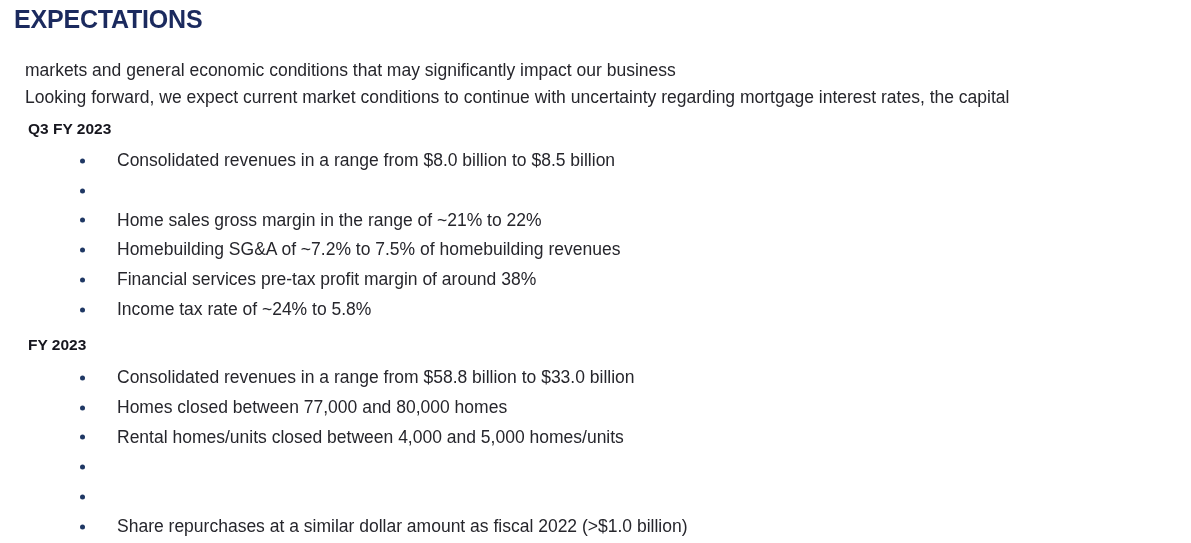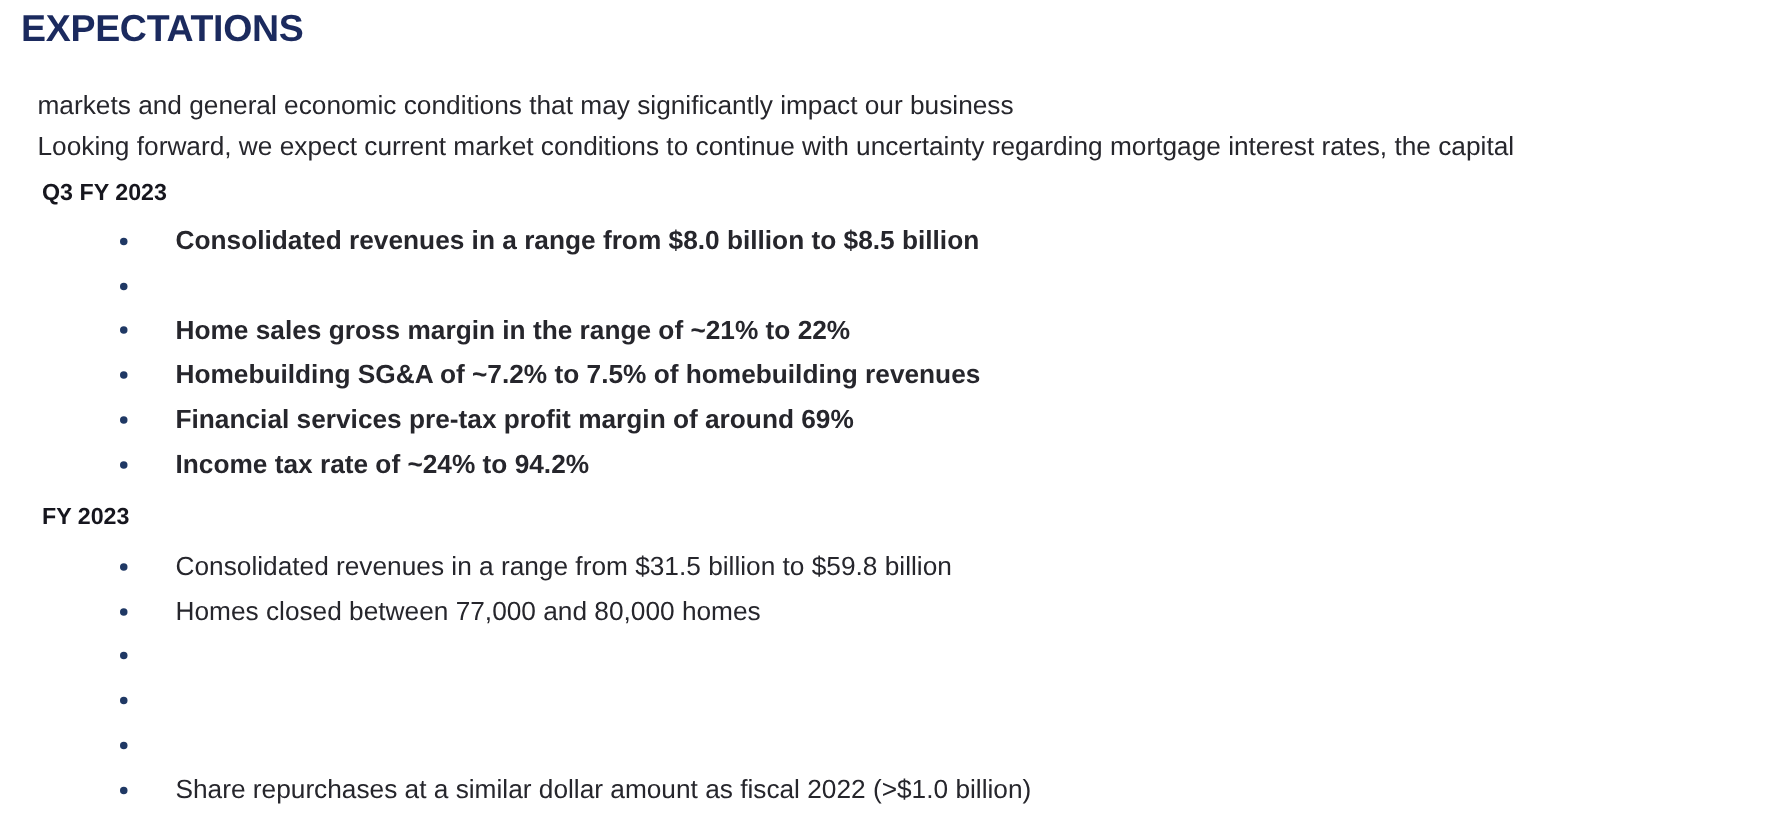--- a/index.html
+++ b/index.html
@@ -28,21 +28,21 @@
     position: absolute; left: 28px;
     font-size: 15.5px; font-weight: 700;
     color: #16161e;
   }
   #q3-heading { top: 120px; }
   #fy-heading { top: 336px; }
   ul.bullets {
     position: absolute; left: 25px;
     list-style: none;
   }
-  #q3-list { top: 146px; font-weight: bold; }
+  #q3-list { top: 146px; }
   #fy-list { top: 363px; }
   ul.bullets li {
     position: relative;
     padding-left: 92px;
     height: 29.8px; line-height: 29.8px;
     font-size: 17.5px;
     color: #26262c;
     white-space: nowrap;
   }
   .bullet-dot {
@@ -64,28 +64,28 @@
     <div>Looking forward, we expect current market conditions to continue with uncertainty regarding mortgage interest rates, the capital</div>
   </div>
 
   <div class="sec-heading" id="q3-heading">Q3 FY 2023</div>
 
   <ul class="bullets" id="q3-list">
     <li><span class="bullet-dot"></span><span>Consolidated revenues in a range from $8.0 billion to $8.5 billion</span></li>
     <li><span class="bullet-dot"></span></li>
     <li><span class="bullet-dot"></span><span>Home sales gross margin in the range of ~21% to 22%</span></li>
     <li><span class="bullet-dot"></span><span>Homebuilding SG&amp;A of ~7.2% to 7.5% of homebuilding revenues</span></li>
-    <li><span class="bullet-dot"></span><span>Financial services pre-tax profit margin of around 69%</span></li>
-    <li><span class="bullet-dot"></span><span>Income tax rate of ~24% to 94.2%</span></li>
+    <li><span class="bullet-dot"></span><span>Financial services pre-tax profit margin of around 38%</span></li>
+    <li><span class="bullet-dot"></span><span>Income tax rate of ~24% to 5.8%</span></li>
   </ul>
 
   <div class="sec-heading" id="fy-heading">FY 2023</div>
 
   <ul class="bullets" id="fy-list">
-    <li><span class="bullet-dot"></span><span>Consolidated revenues in a range from $31.5 billion to $59.8 billion</span></li>
+    <li><span class="bullet-dot"></span><span>Consolidated revenues in a range from $58.8 billion to $33.0 billion</span></li>
     <li><span class="bullet-dot"></span><span>Homes closed between 77,000 and 80,000 homes</span></li>
-    <li><span class="bullet-dot"></span></li>
+    <li><span class="bullet-dot"></span><span>Rental homes/units closed between 4,000 and 5,000 homes/units</span></li>
     <li><span class="bullet-dot"></span></li>
     <li><span class="bullet-dot"></span></li>
     <li><span class="bullet-dot"></span><span>Share repurchases at a similar dollar amount as fiscal 2022 (&gt;$1.0 billion)</span></li>
   </ul>
 
 </div>
 
 </body></html>

